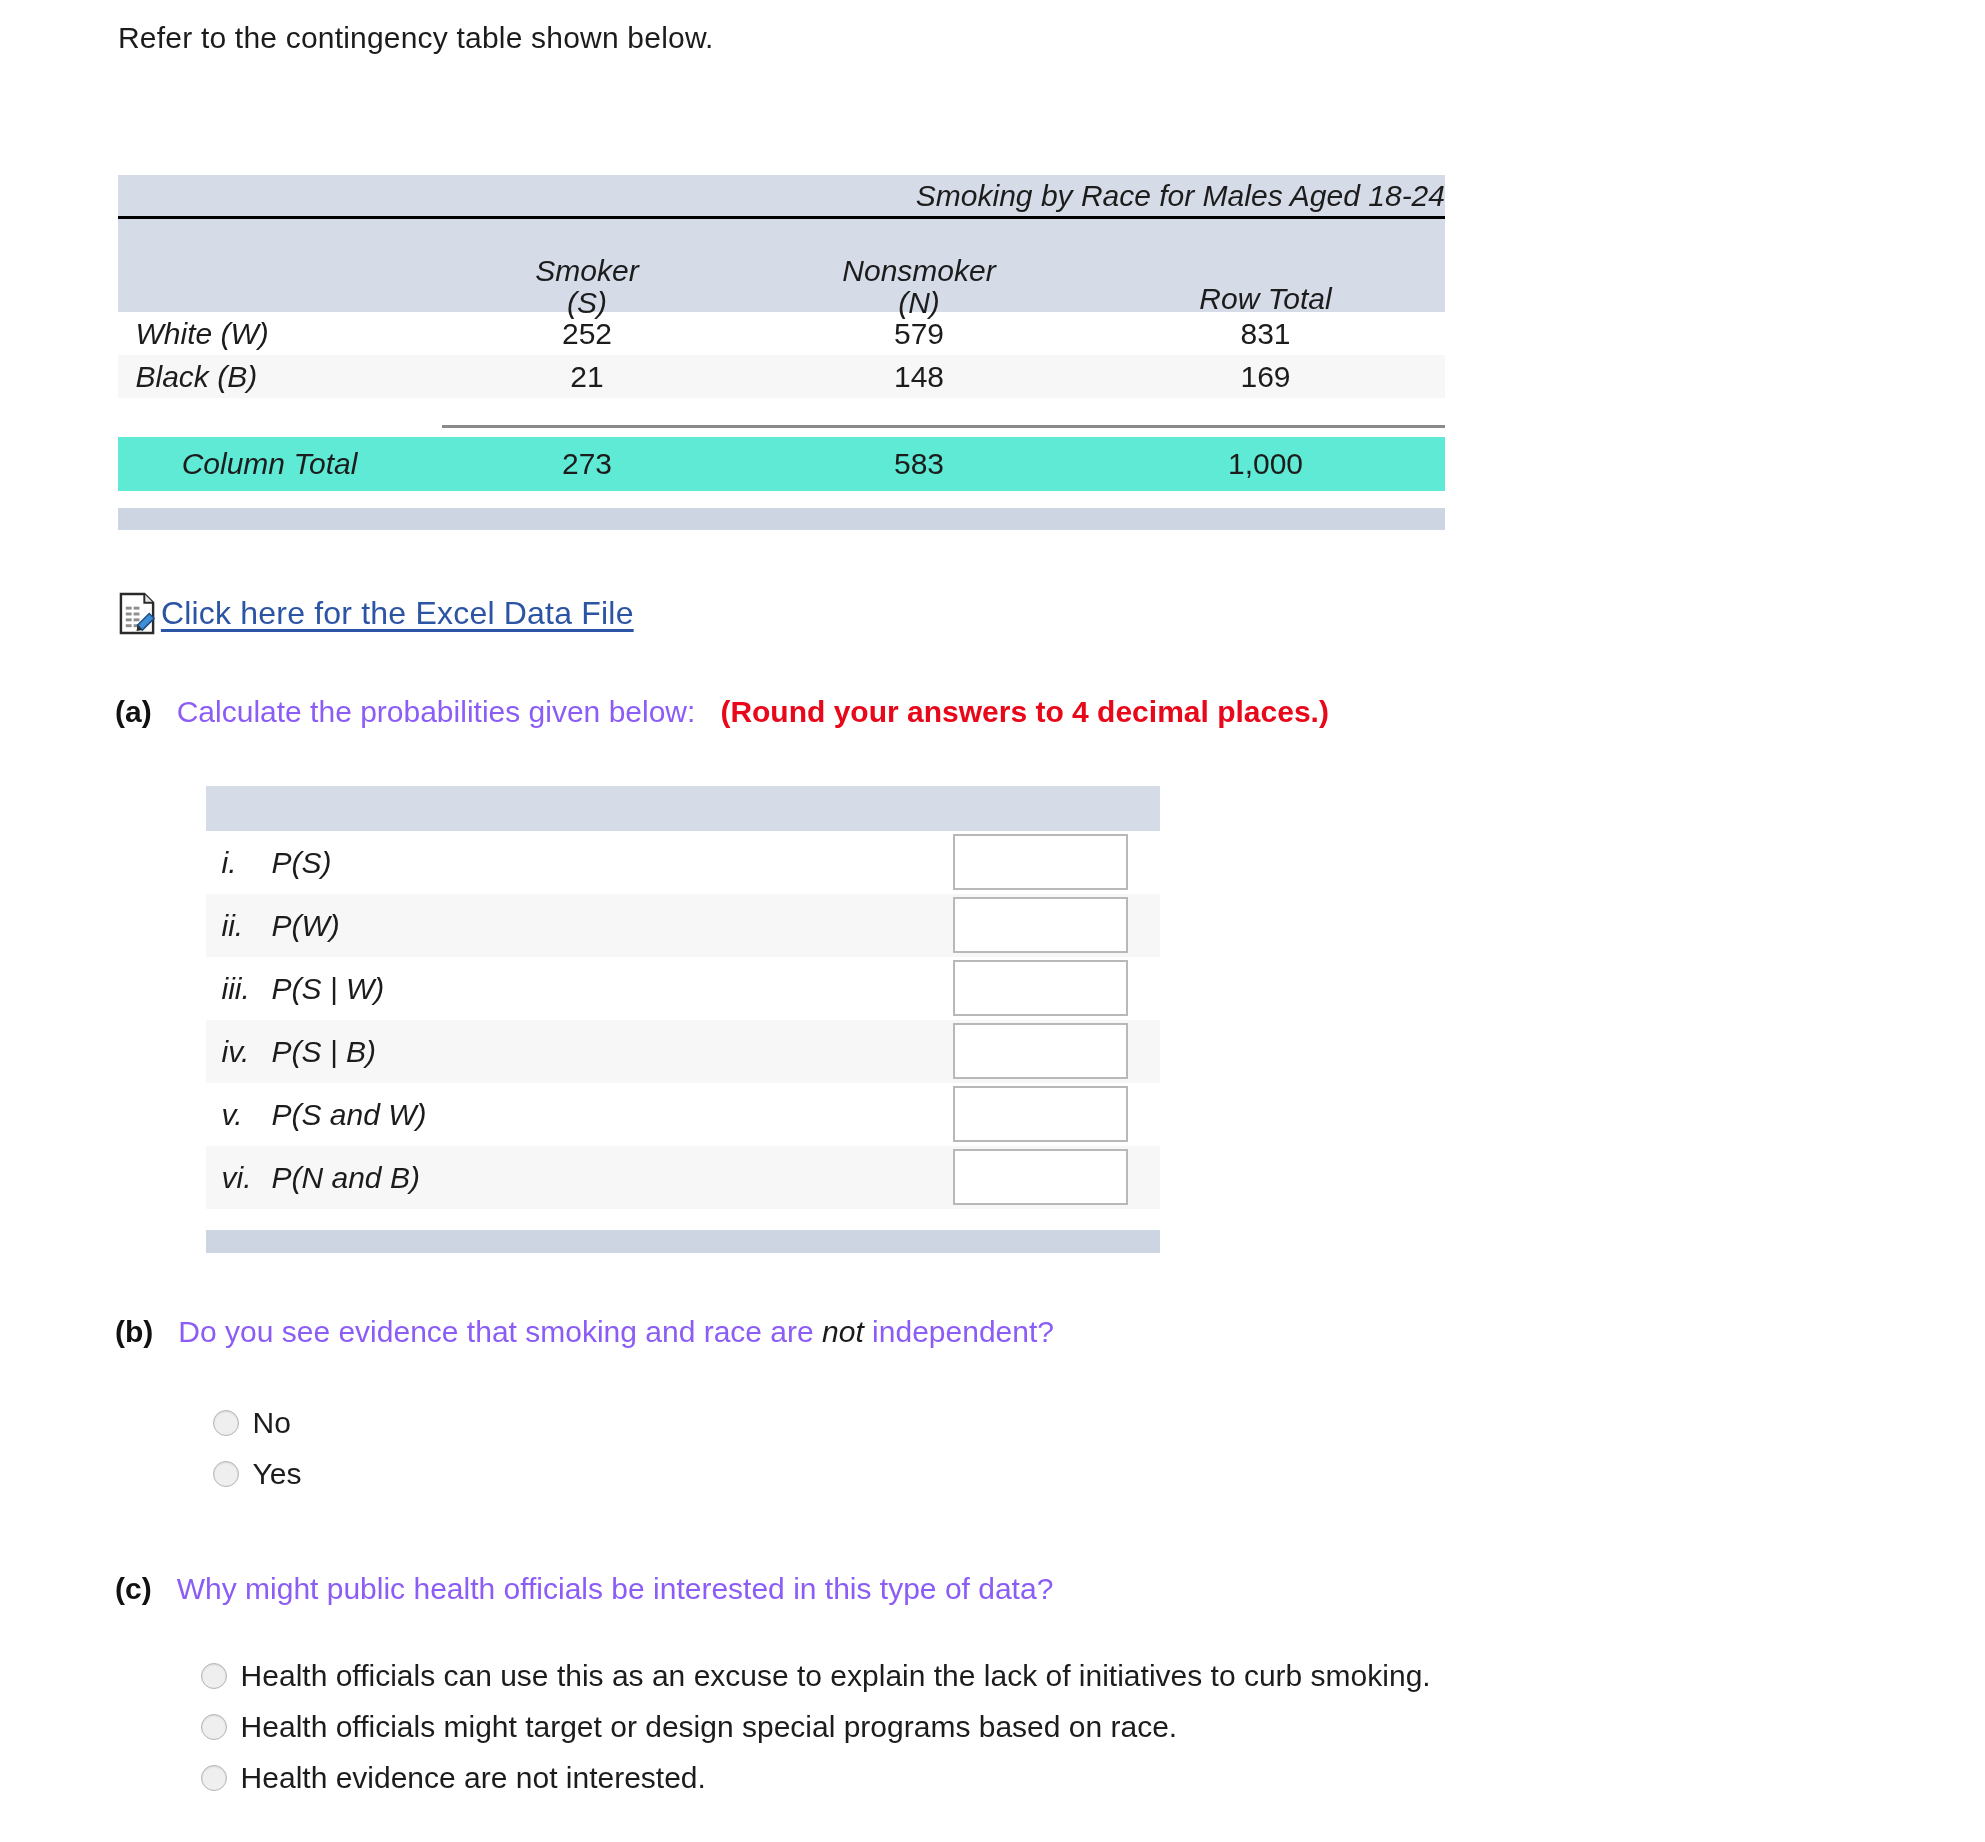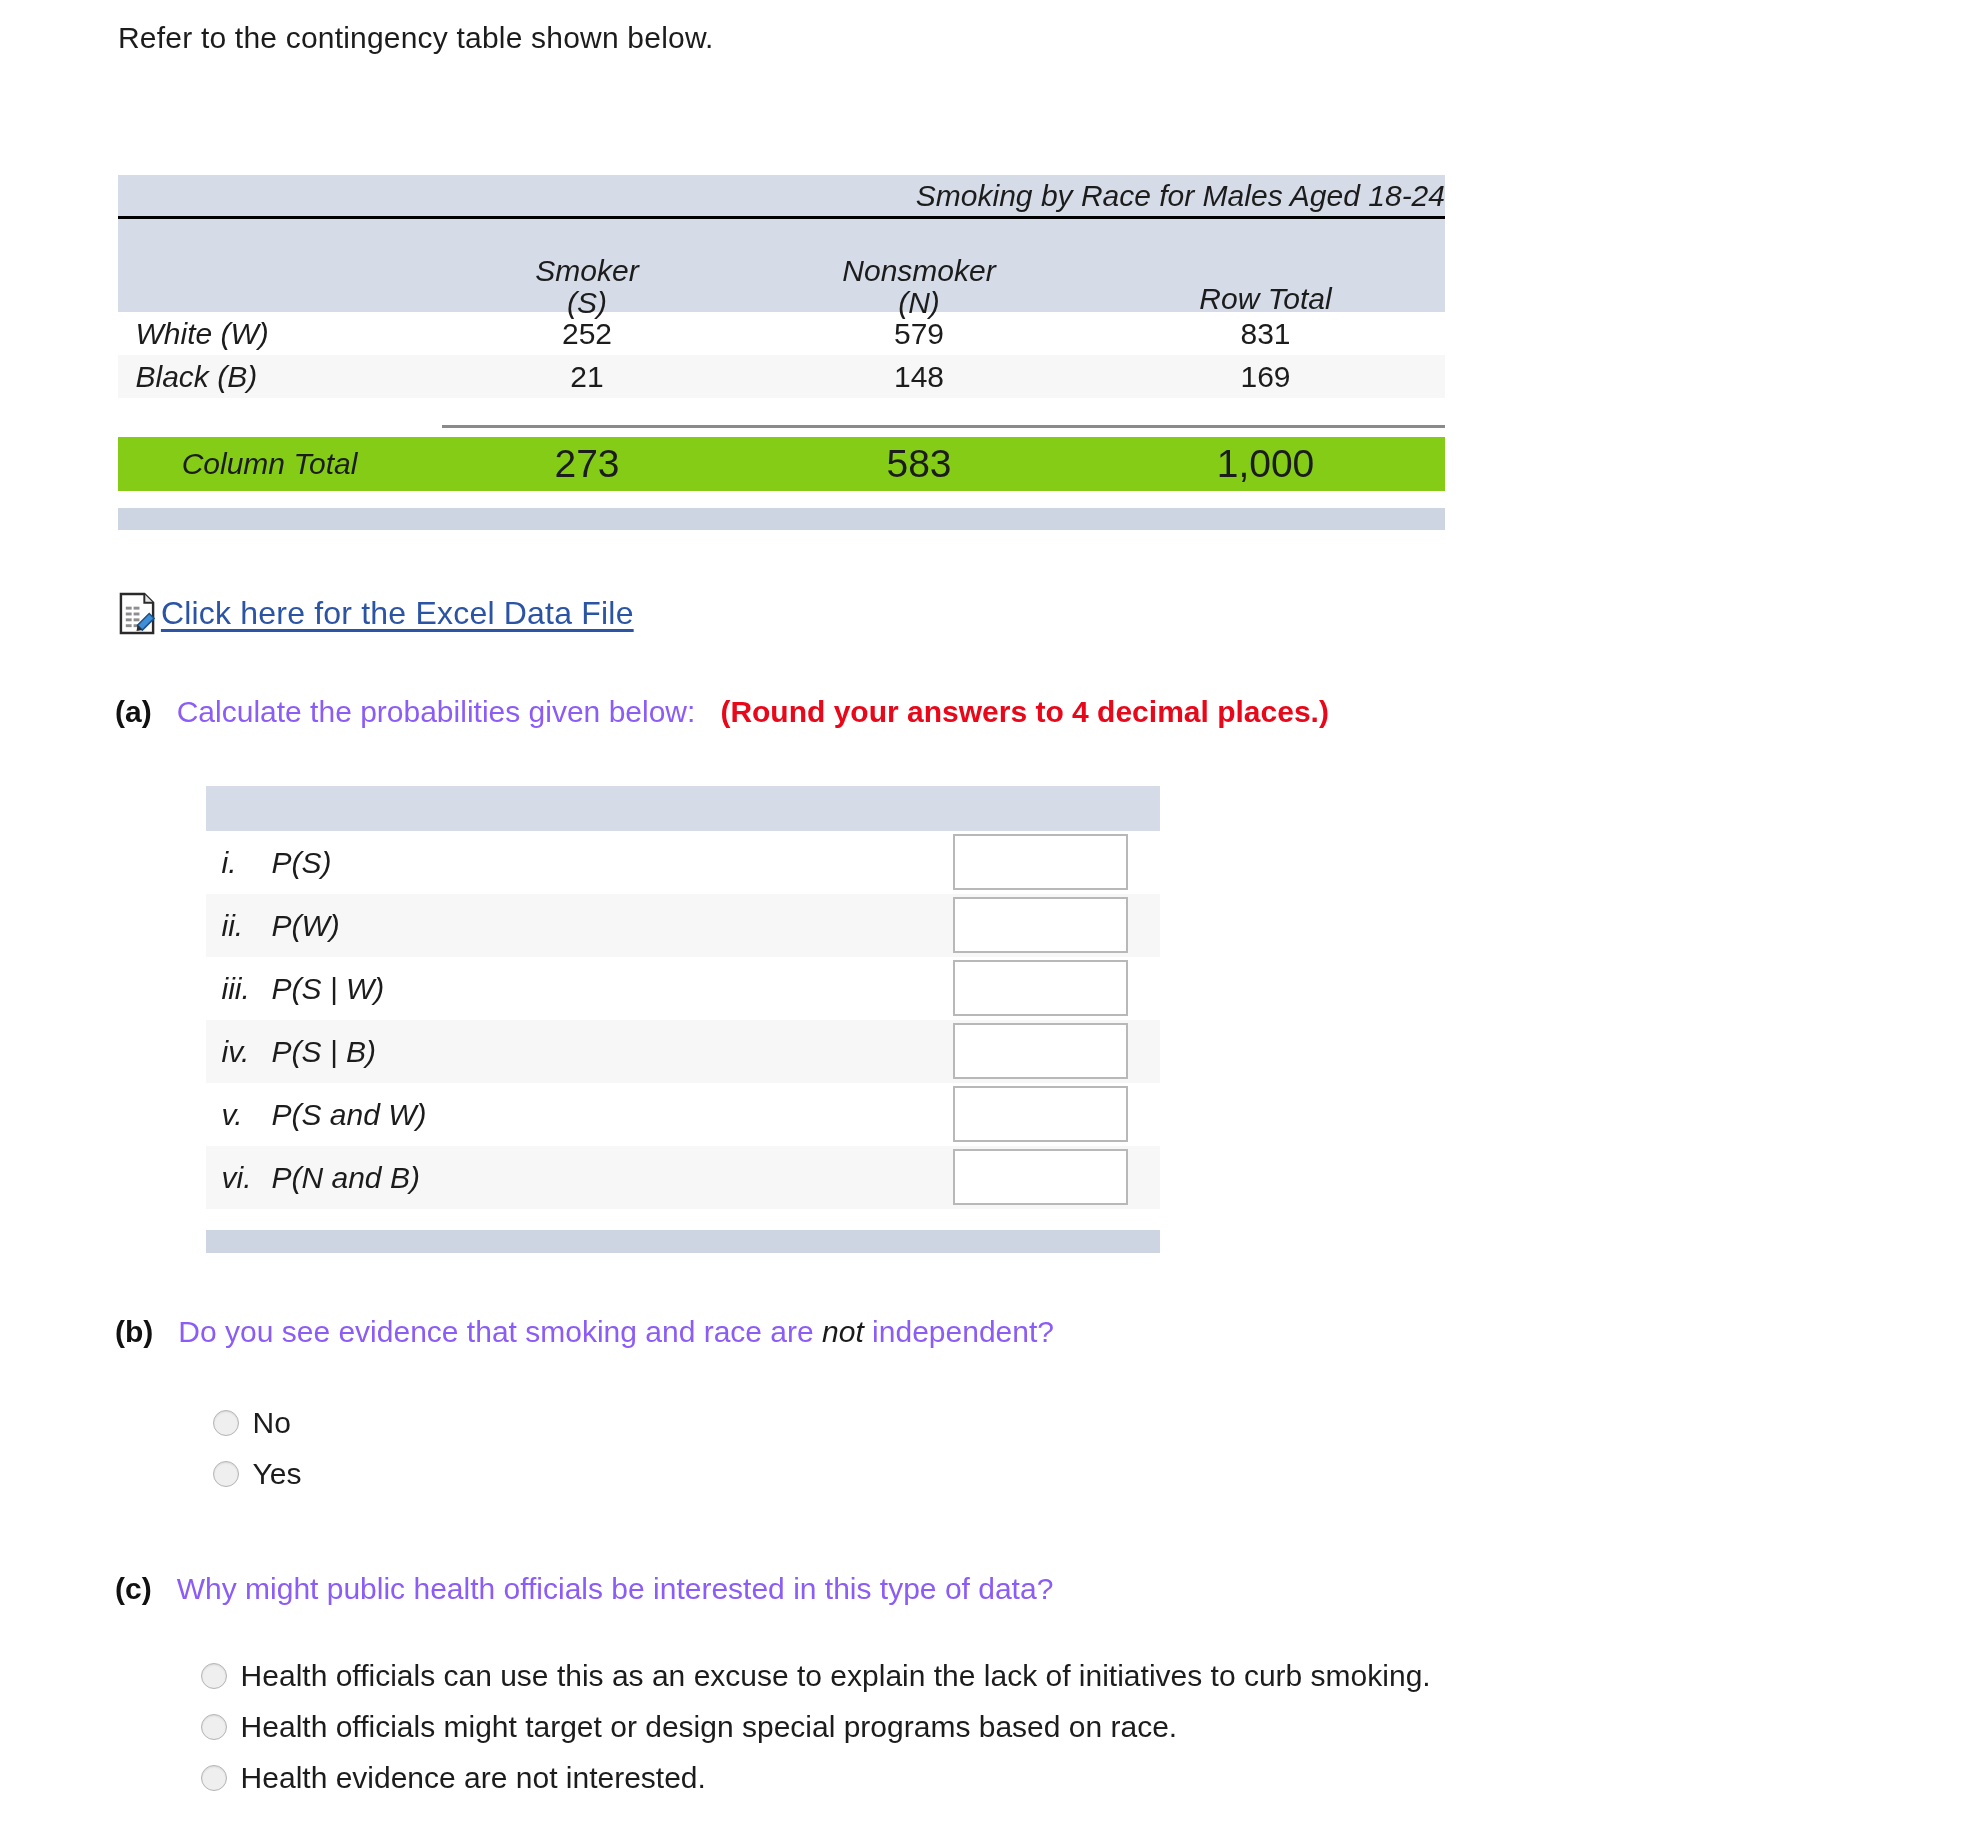--- a/index.html
+++ b/index.html
@@ -101,30 +101,30 @@
   .ct-sep {
     position: absolute;
     left: 324px;
     right: 0;
     top: 9.7px;
     border-top: 3.9px solid #8a8a8a;
   }
   .ct-total-row {
     height: 54px;
     align-items: center;
-    background: #84cc16;
+    background: #5eead4;
   }
   .ct-total-row .lbl {
     font-size: 30px;
     font-style: italic;
     text-align: center;
     color: #1c1c1c;
   }
   .ct-total-row .num {
-    font-size: 39px;
+    font-size: 30px;
     text-align: center;
     color: #1c1c1c;
   }
   .ct-footer-gap { height: 17.5px; }
   .ct-footer {
     height: 21.3px;
     background: #cdd4e2;
   }
 
   

